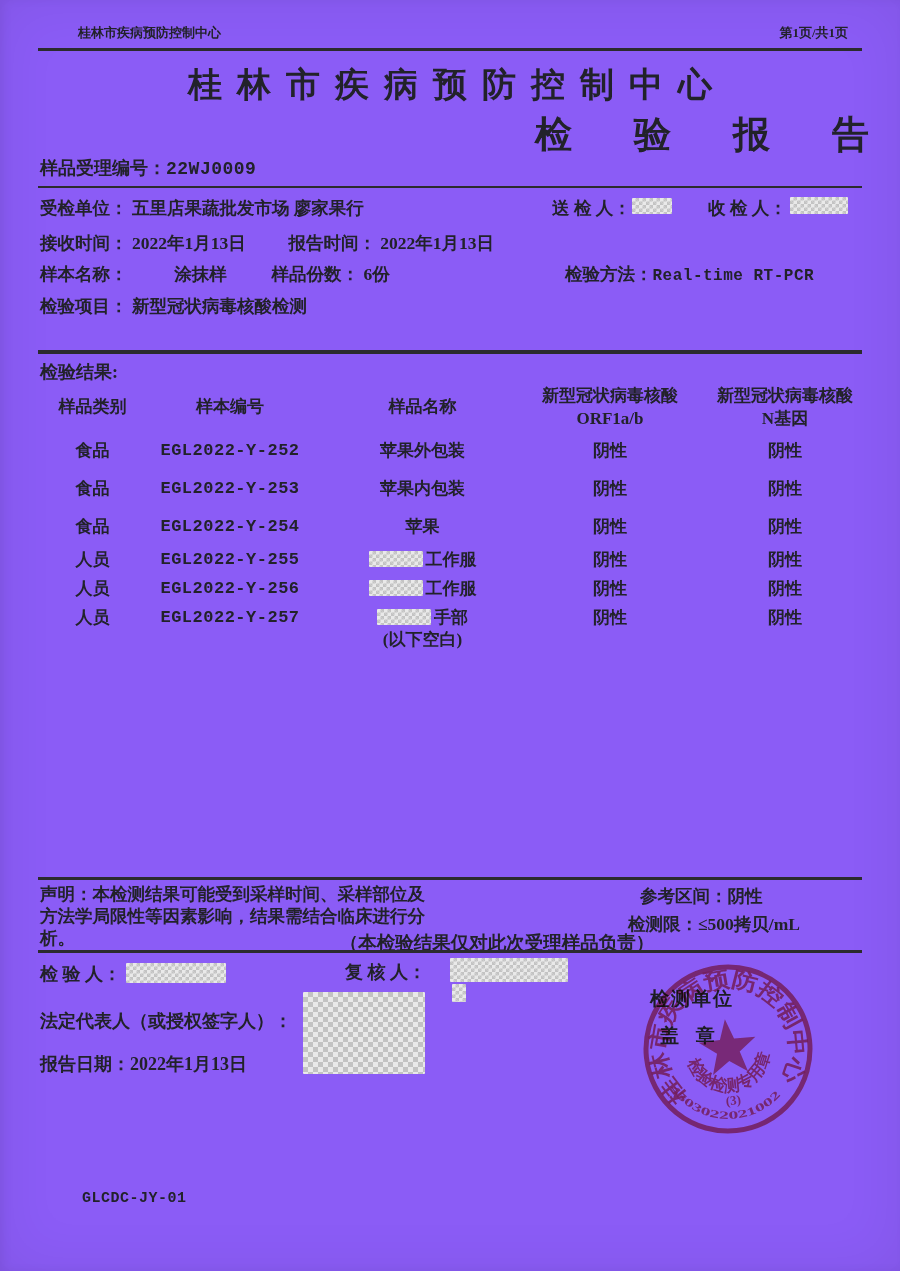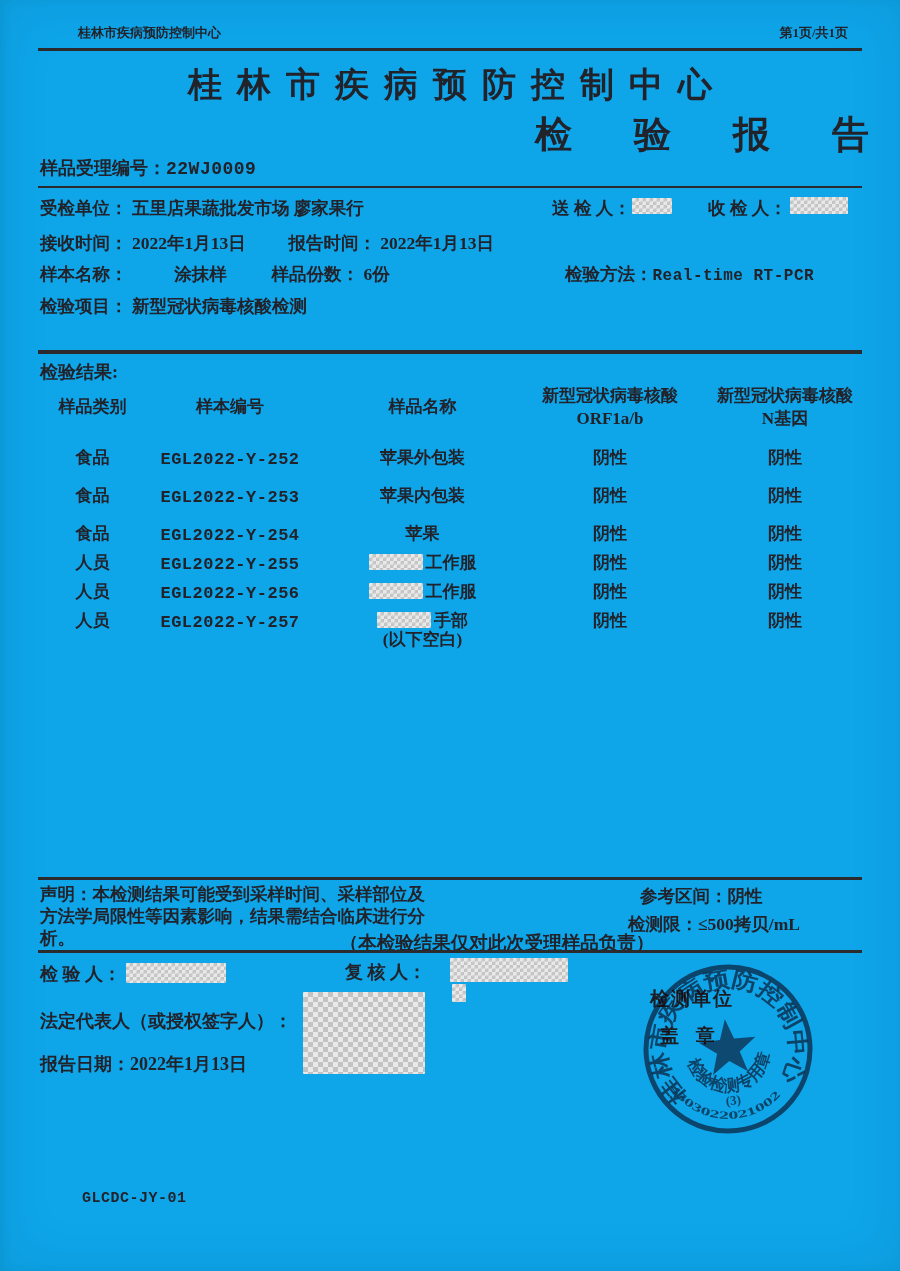--- a/index.html
+++ b/index.html
@@ -1,18 +1,18 @@
 <!DOCTYPE html>
 <html style="--stamp-color: #cf4250;"><head>
 <meta charset="utf-8">
 <style>
   html,body{margin:0;padding:0;background:#e9e9e9;}
   .page{
     position:relative;width:900px;height:1271px;margin:0 auto;
-    background:#0ea5e9;
+    background:#8b5cf6;
     box-shadow:inset 0 0 60px rgba(0,0,0,.07), inset 4px 0 10px rgba(0,0,0,.05);
     font-family:"Liberation Serif", serif;
     color:#22222a;
     overflow:hidden;
   }
   .abs{position:absolute;}
   .lbl{font-weight:700;}
   .val{font-weight:600;}
   .code{font-family:"Liberation Mono", monospace;font-weight:600;letter-spacing:.5px;}
   .hline{position:absolute;background:#2b2b2e;left:38px;right:38px;}
@@ -35,21 +35,21 @@
     border-radius:1px;
   }
   .mosaic.big{background-size:10px 10px;background-position:0 0,5px 5px;}
   .mosaic.inline{display:inline-block;width:54px;height:16px;margin-right:3px;vertical-align:-2px;}
   
   .sec-title{left:40px;top:360px;font-size:18px;font-weight:700;}
   .rtable{left:40px;width:840px;}
   .results-header{top:385px;display:flex;align-items:center;font-weight:700;font-size:17px;}
   .results-header .cell{white-space:pre-line;text-align:center;line-height:1.35;}
   .results-rows{top:425px;padding-top:6px;font-size:17px;}
-  .result-row{display:flex;height:29px;align-items:flex-end;}
+  .result-row{display:flex;height:29px;align-items:center;}
   .result-row.tall{height:38px;}
   .cell{text-align:center;font-weight:600;}
   .c0{width:105px;} .c1{width:170px;} .c2{width:215px;} .c3{width:160px;} .c4{width:190px;}
   .end-note{left:315px;top:628px;width:215px;text-align:center;font-size:17px;font-weight:600;}
   
   .statement{left:40px;top:883px;width:398px;font-size:17.5px;line-height:1.27;font-weight:700;}
   .ref-row1{left:640px;top:884px;font-size:17.5px;}
   .ref-row2{left:628px;top:912px;font-size:17.5px;}
   .disclaimer{left:calc(50% + 47px);top:930px;transform:translateX(-50%);font-size:18.5px;font-weight:700;white-space:nowrap;}
   

